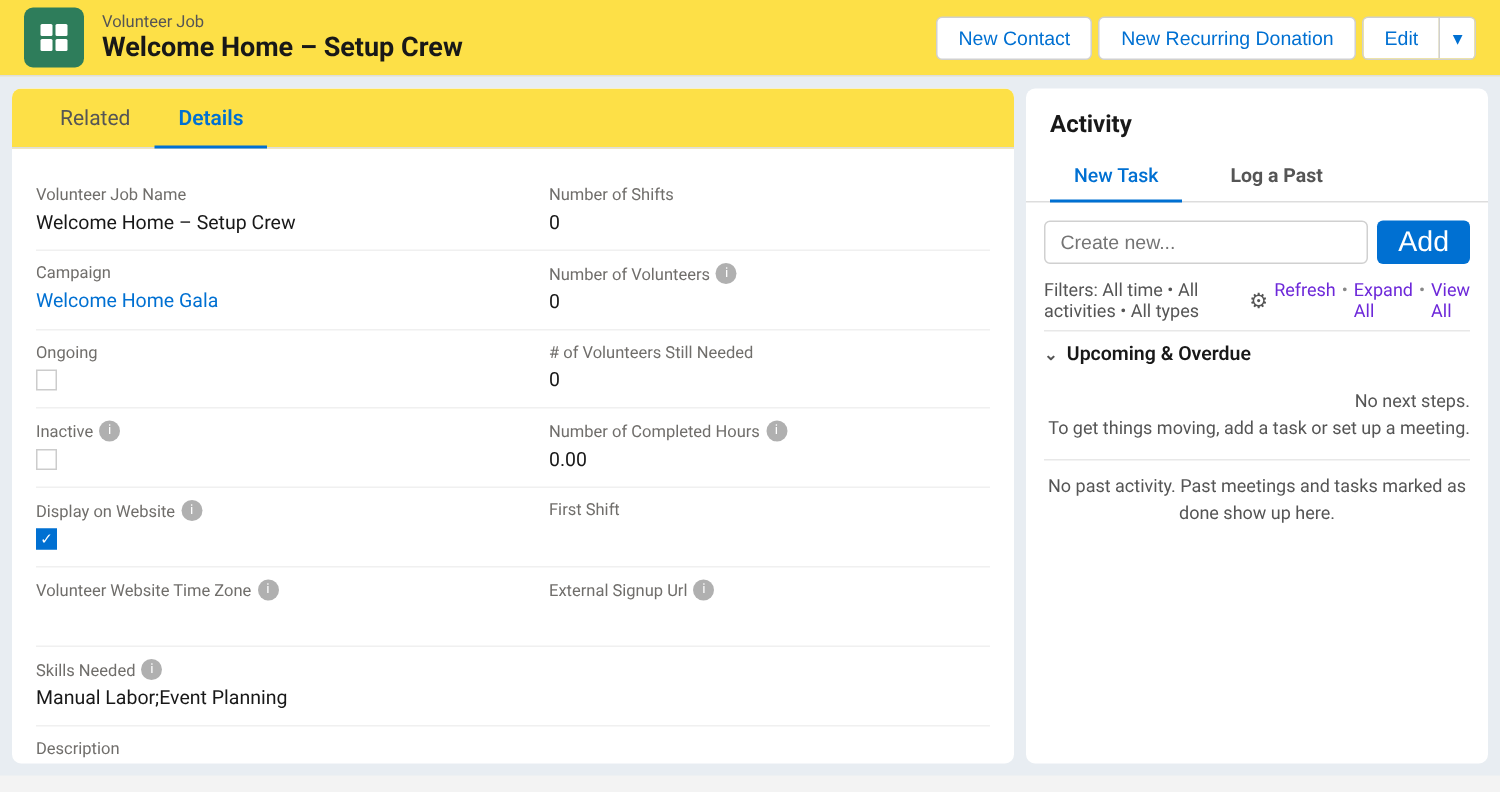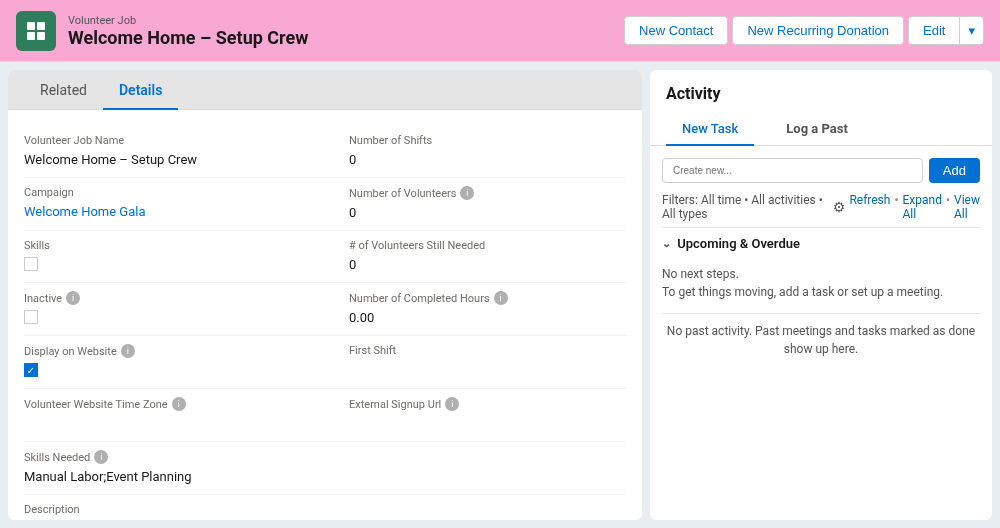--- a/index.html
+++ b/index.html
@@ -7,27 +7,27 @@
       font-family: -apple-system, BlinkMacSystemFont, 'Segoe UI', Roboto, sans-serif;
       font-size: 13px;
       background: #f3f3f3;
       width: 1000px;
       height: 528px;
       overflow: hidden;
     }
 
     
     .header {
-      background: #f9a8d4;
+      background: #fde047;
       border-bottom: 1px solid #ddd;
       padding: 24px 16px;
       display: flex;
       align-items: center;
       justify-content: space-between;
-      height: 62px;
+      height: 51px;
     }
     .header-left {
       display: flex;
       align-items: center;
       gap: 12px;
     }
     .app-icon {
       width: 40px;
       height: 40px;
       background: #2e7d5b;
@@ -103,21 +103,21 @@
       overflow: hidden;
       display: flex;
       flex-direction: column;
     }
 
     
     .tabs {
       display: flex;
       border-bottom: 1px solid #ddd;
       padding: 0 16px;
-      background: #e5e5e5;
+      background: #fde047;
     }
     .tab {
       padding: 12px 16px 10px;
       font-size: 14px;
       cursor: pointer;
       color: #555;
       border-bottom: 2px solid transparent;
       margin-bottom: -1px;
     }
     .tab.active {
@@ -211,21 +211,21 @@
     }
 
     .description-text {
       font-size: 13px;
       color: #181818;
       line-height: 1.5;
     }
 
     
     .right-panel {
-      width: 342px;
+      width: 308px;
       background: white;
       border-radius: 6px;
       overflow: hidden;
       display: flex;
       flex-direction: column;
     }
 
     .activity-header {
       padding: 14px 16px 0;
       font-size: 16px;
@@ -264,51 +264,51 @@
     .create-new-row {
       display: flex;
       gap: 6px;
       margin-bottom: 10px;
     }
     .create-new-input {
       flex: 1;
       border: 1px solid #d0d0d0;
       border-radius: 4px;
       padding: 6px 10px;
-      font-size: 10px;
+      font-size: 13px;
       color: #706e6b;
       background: white;
       cursor: text;
     }
     .btn-add {
       background: #0070d2;
       color: white;
       border: none;
       border-radius: 4px;
       padding: 2px 14px;
-      font-size: 13px;
+      font-size: 19px;
       cursor: pointer;
       font-weight: 500;
     }
 
     .filters-row {
       font-size: 12px;
       color: #555;
       margin-bottom: 6px;
       display: flex;
       align-items: center;
       gap: 4px;
     }
     .filter-links {
       margin-left: auto;
       display: flex;
       gap: 4px;
     }
     .filter-links a {
-      color: #0369a1;
+      color: #6d28d9;
       text-decoration: none;
       font-size: 12px;
     }
     .filter-links .sep {
       color: #888;
     }
     .gear-icon-btn {
       cursor: pointer;
       color: #555;
       font-size: 14px;
@@ -322,21 +322,21 @@
       font-weight: 600;
       color: #181818;
       padding: 8px 0 6px;
       border-top: 1px solid #e8e8e8;
     }
     .chevron-icon { font-size: 11px; color: #555; }
 
     .no-steps-text {
       font-size: 12px;
       color: #555;
-      text-align: left;
+      text-align: right;
       padding: 8px 0;
       line-height: 1.5;
     }
 
     .past-activity-text {
       font-size: 12px;
       color: #555;
       text-align: center;
       padding: 8px 0;
       line-height: 1.5;
@@ -412,21 +412,21 @@
             <span>Number of Volunteers</span>
             <span class="info-icon">i</span>
           </div>
           <div class="field-value">
             <span>0</span>
             <span class="edit-pencil">✏</span>
           </div>
         </div>
 
         <div class="field-group">
-          <div class="field-label">Skills</div>
+          <div class="field-label">Ongoing</div>
           <div class="field-value">
             <span class="checkbox-display"></span>
             <span class="edit-pencil">✏</span>
           </div>
         </div>
 
         <div class="field-group right">
           <div class="field-label"># of Volunteers Still Needed</div>
           <div class="field-value">
             <span>0</span>

